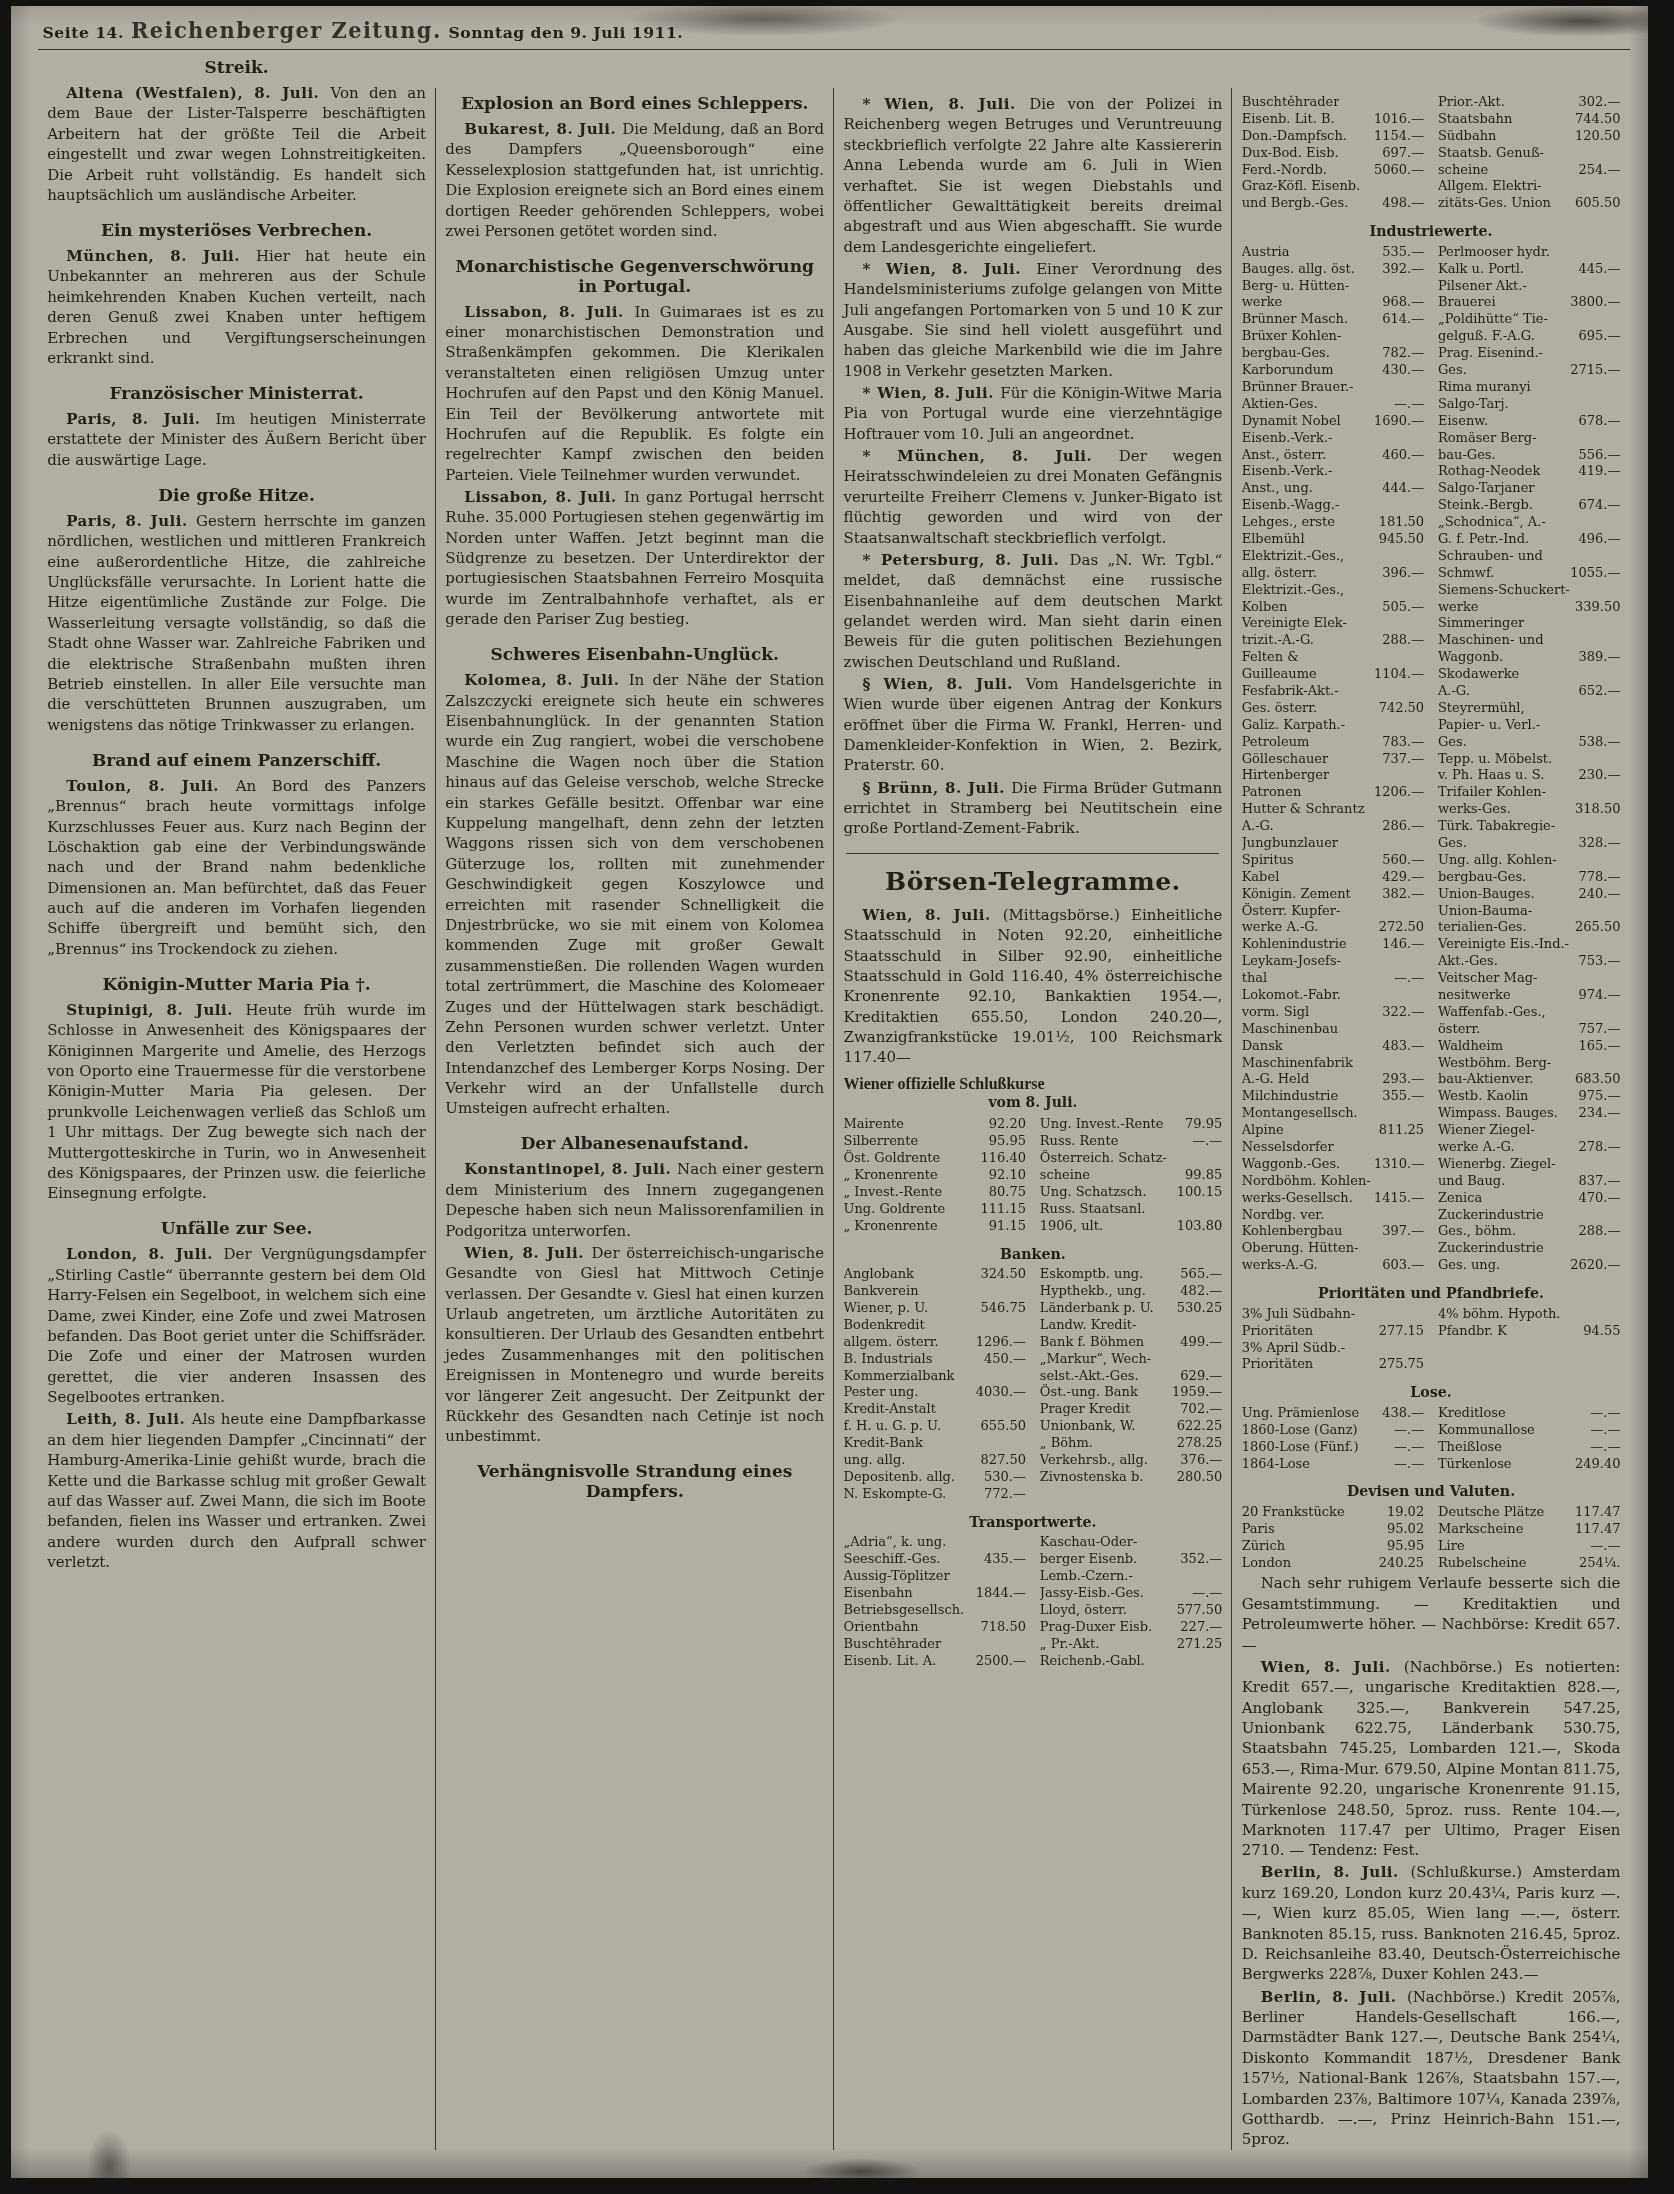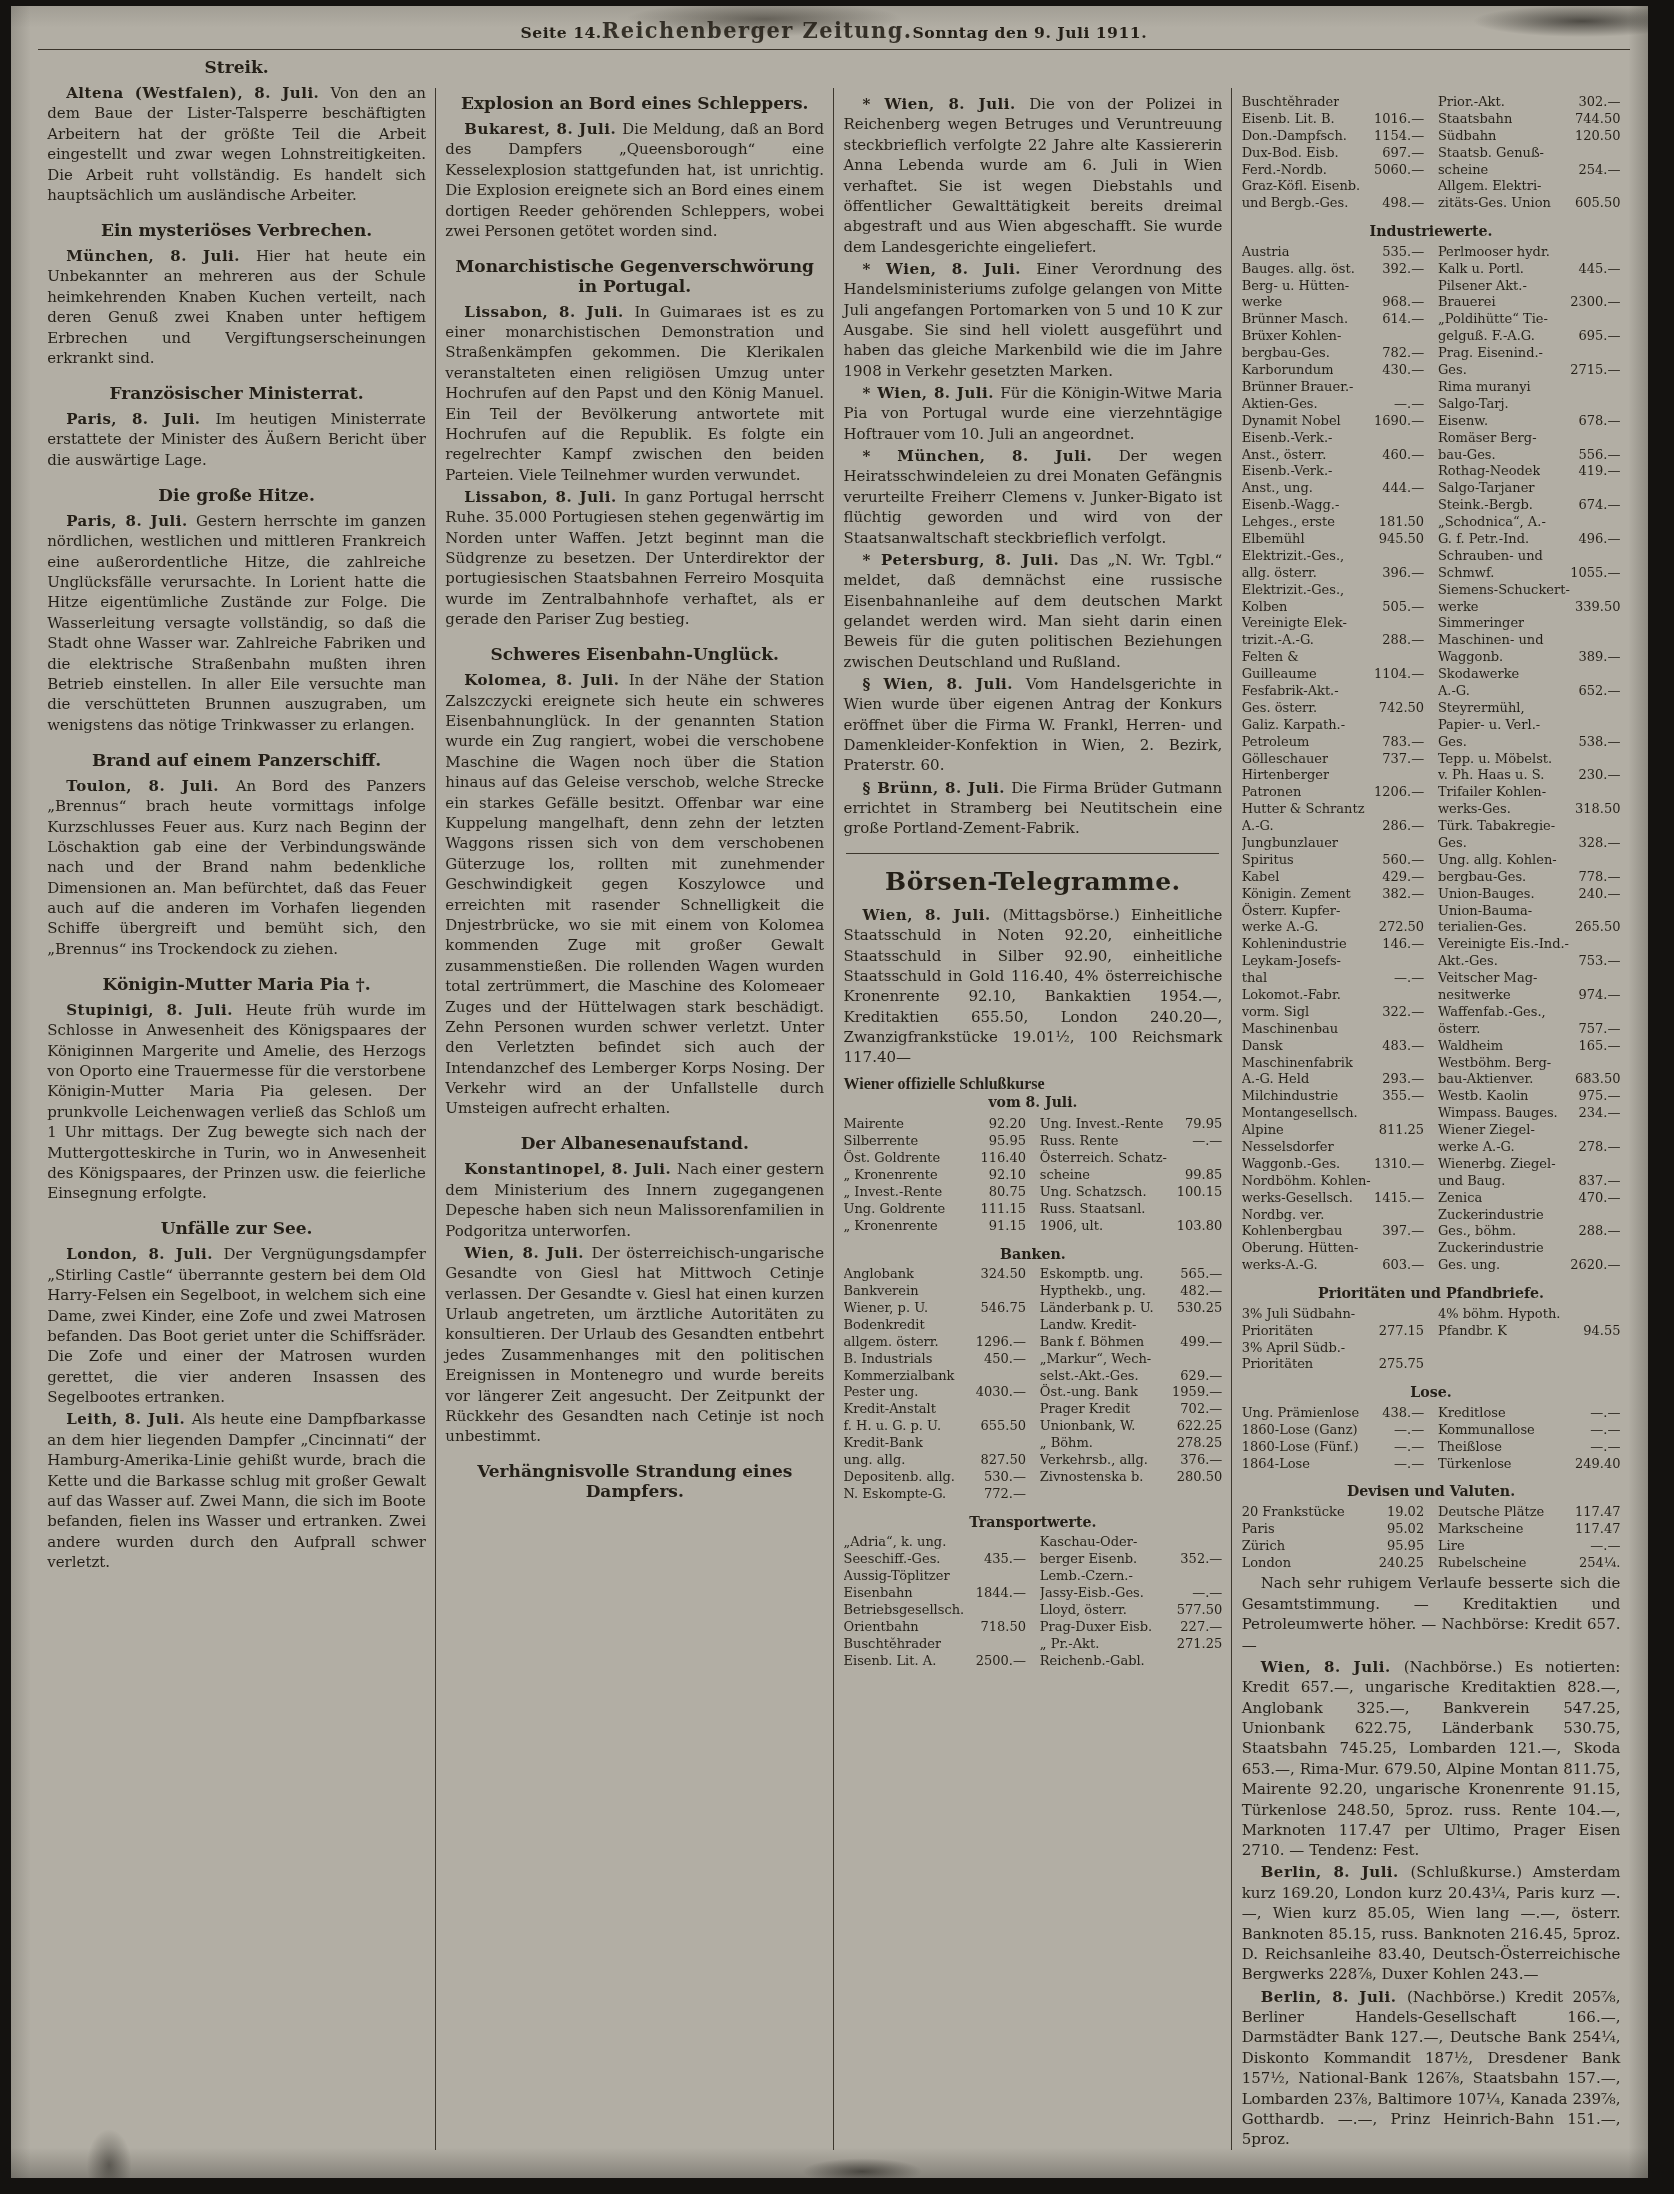--- a/index.html
+++ b/index.html
@@ -18,22 +18,22 @@
     background-image:
       radial-gradient(ellipse 197px 25px at 46% 0.6%, rgba(30,26,19,.50), transparent 70%),
       radial-gradient(ellipse 152px 22px at 96% 0.7%, rgba(18,16,12,.62), transparent 72%),
       radial-gradient(ellipse 32px 51px at 6% 99.4%, rgba(18,16,12,.45), transparent 70%),
       radial-gradient(ellipse 83px 18.4px at 52% 99.7%, rgba(18,16,12,.55), transparent 72%),
       linear-gradient(to right, rgba(20,18,14,.16), transparent 1.2%, transparent 98.8%, rgba(20,18,14,.22)),
       linear-gradient(to bottom, rgba(20,18,14,.10), transparent 1%, transparent 98.6%, rgba(20,18,14,.28));
     padding:10px 18.4px 27.5px 27px;
   }
   .page-header {
-    display:flex; align-items:baseline; justify-content:center;
-    padding:1.8px 4.6px 5.5px; border-bottom:1.4px solid #39332a;
+    display:flex; align-items:baseline; justify-content:flex-start;
+    padding:1.8px 4.6px 5.5px; border-bottom:1.4px solid #39332a;gap:7px;
   }
   .ph-side { font-weight:bold; font-size:15.6px; letter-spacing:0.5px; }
   .ph-center {
     font-weight:bold; font-size:21px; letter-spacing:1.4px;
     filter:blur(0.3px); opacity:.88; transform:scaleY(1.05);
   }
   .columns { display:flex; align-items:stretch; margin-top:2.8px; }
   .col { flex:1 1 0; min-width:0; padding:5.5px 9.2px 0 9.2px; overflow:hidden; }
   .col + .col { border-left:0.9px solid #3c362c;margin-top:36px; }
   .col > :first-child { margin-top:0 !important; }
@@ -514,21 +514,21 @@
                 <span class="qv"></span>
               </span>
             </div>
             <div class="qrow">
               <span class="qhalf">
                 <span class="qn">werke</span>
                 <span class="qv">968.—</span>
               </span>
               <span class="qhalf">
                 <span class="qn">Brauerei</span>
-                <span class="qv">2300.—</span>
+                <span class="qv">3800.—</span>
               </span>
             </div>
             <div class="qrow">
               <span class="qhalf">
                 <span class="qn">Brünner Masch.</span>
                 <span class="qv">614.—</span>
               </span>
               <span class="qhalf">
                 <span class="qn">„Poldihütte“ Tie-</span>
                 <span class="qv"></span>

